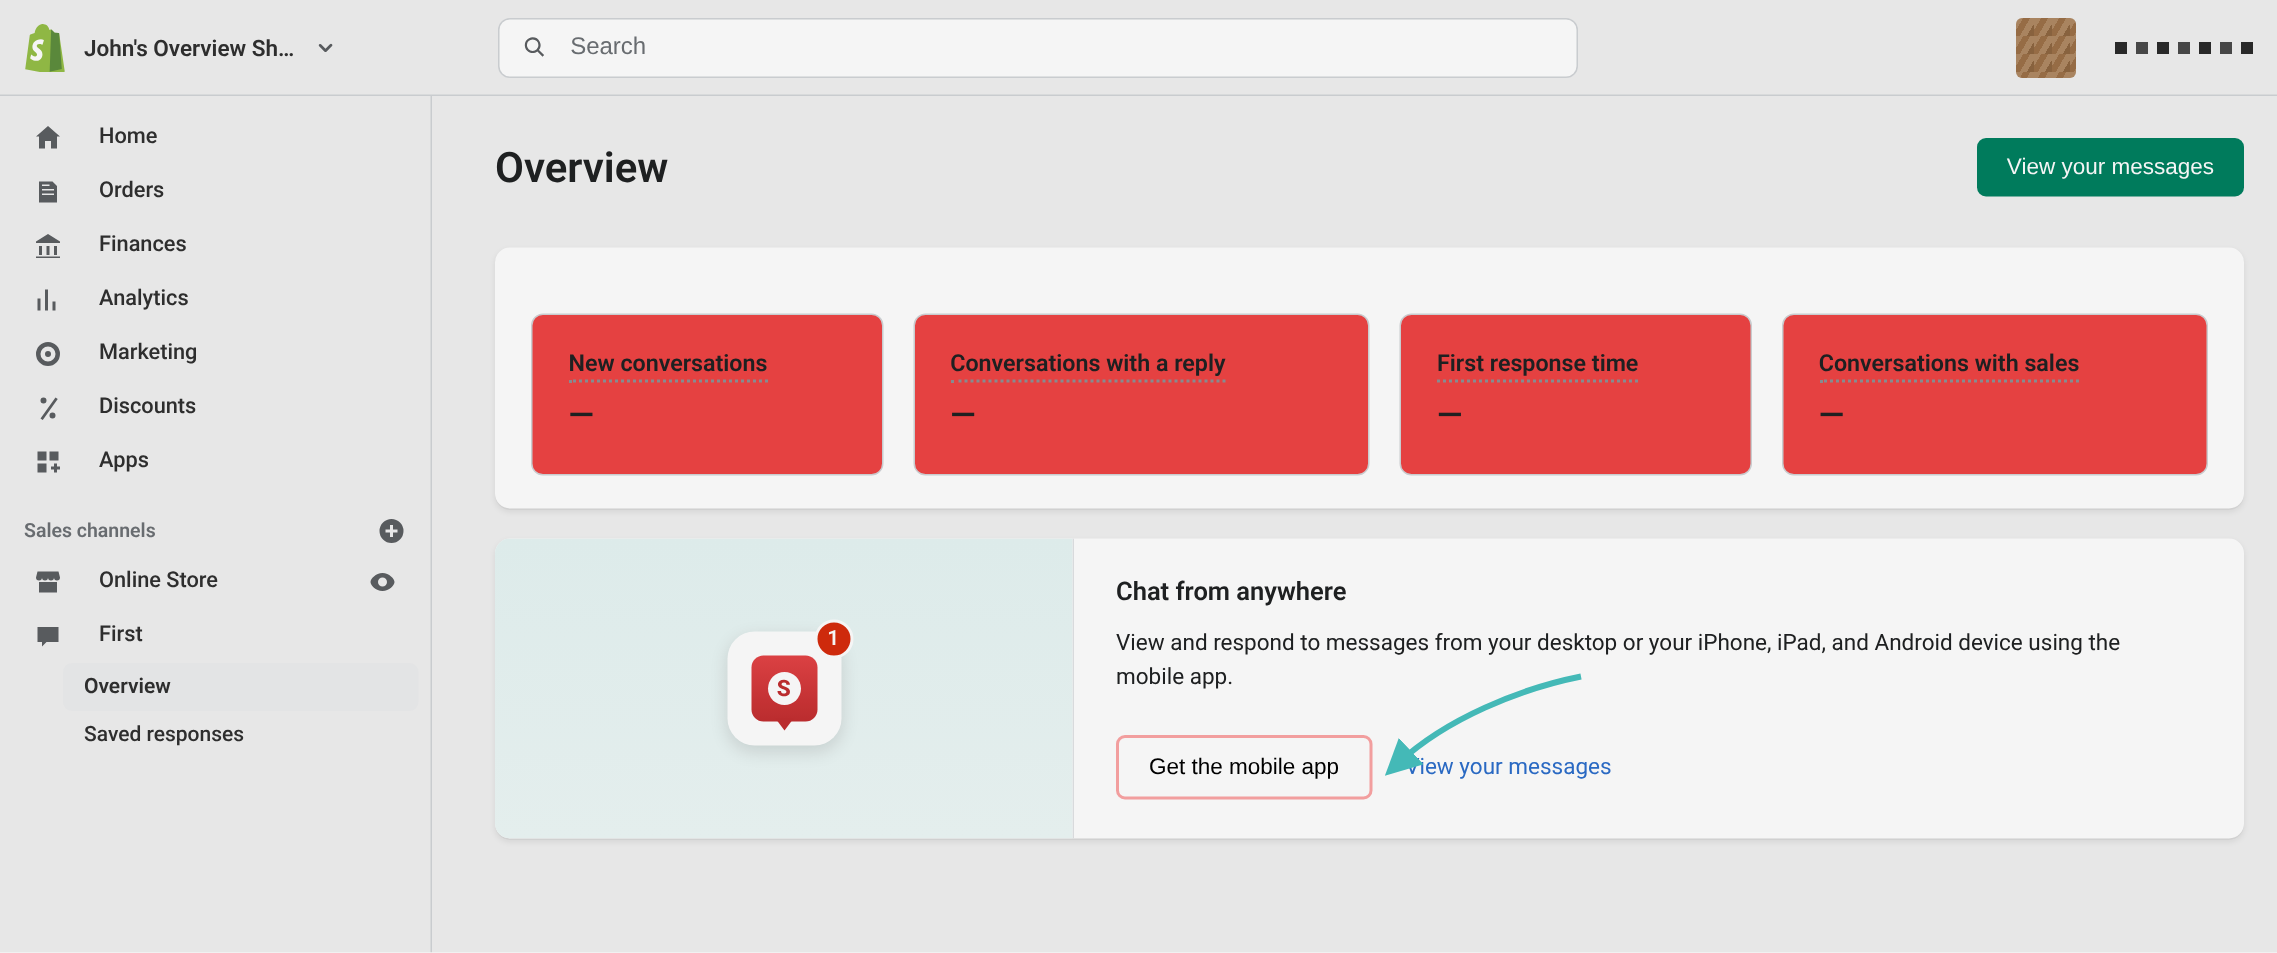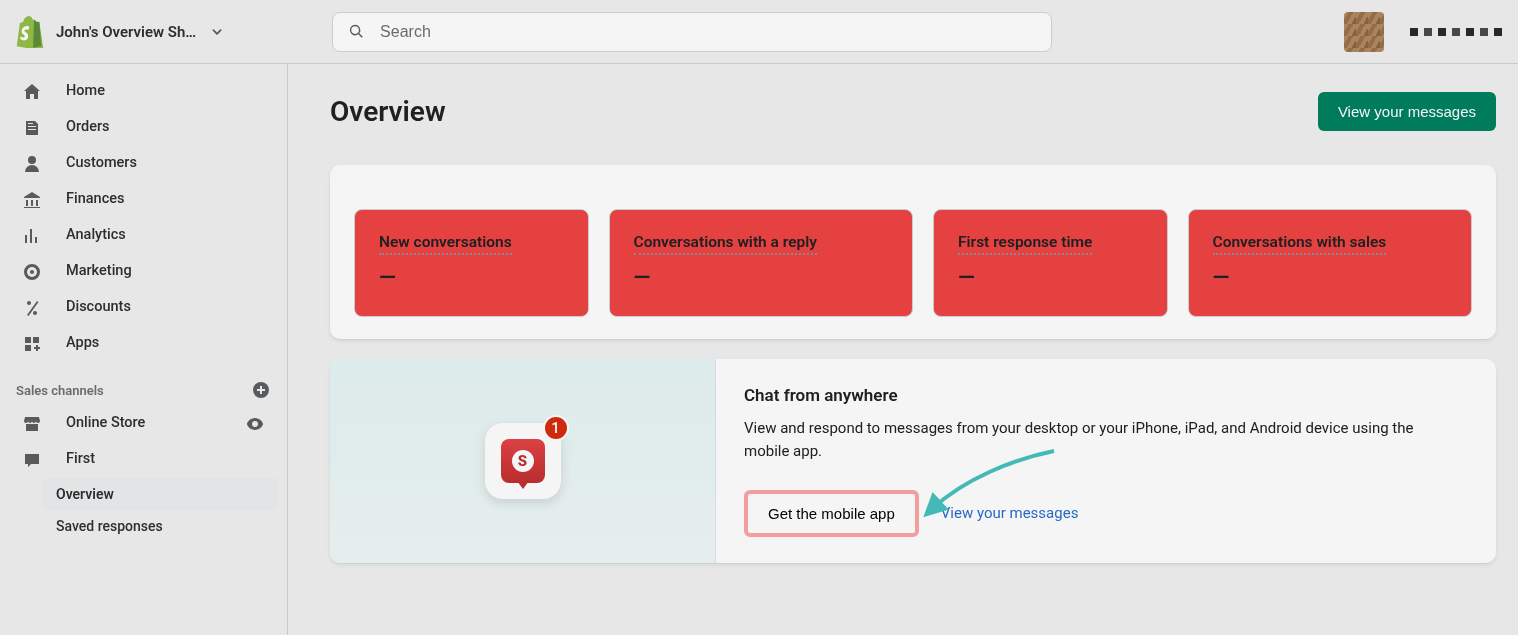--- a/index.html
+++ b/index.html
@@ -181,21 +181,21 @@
     min-width:26px; height:26px; border-radius:13px;
     background:#d72c0d; color:#fff; font-size:14px; font-weight:600;
     display:flex; align-items:center; justify-content:center;
     border:2px solid #fff;
   }
   .promo-body { padding: 26px 28px; flex:1; position:relative; }
   .promo-title { font-size:17px; font-weight:600; }
   .promo-text { font-size:15px; color:#202223; margin-top:12px; line-height:1.55; max-width: 690px;}
   .promo-actions { display:flex; align-items:center; gap:22px; margin-top:26px; }
   .btn-secondary {
-    background:#fff; border:4px solid #fca5a5; border-radius:6px;
+    background:#fff; border:2px solid #fca5a5; border-radius:6px;
     padding: 11px 20px; font-size:15px; font-weight:500; cursor:pointer;
   }
   .link { color: var(--link-blue); font-size:15px; cursor:pointer; }
 
   
   .annotation-arrow {
     position:absolute; pointer-events:none;
     left: 208px; top: 90px; width: 140px; height: 70px;
   }
   .annotation-arrow svg { width:100%; height:100%; overflow:visible; }
@@ -259,28 +259,20 @@
         </span>
       <span>Home</span>
     </div>
     <div class="nav-item">
       <span class="nav-icon">
           <svg viewBox="0 0 20 20" fill="currentColor">
             <path d="M4 3h9l3 3v11H4V3zm2 3h5V5H6v1zm0 3h8V8H6v1zm0 3h8v-1H6v1z"></path>
           </svg>
         </span>
       <span>Orders</span>
-    </div>
-    <div class="nav-item">
-      <span class="nav-icon">
-          <svg viewBox="0 0 20 20" fill="currentColor">
-            <path d="M10 2a4 4 0 110 8 4 4 0 010-8zm-7 16a7 7 0 0114 0H3z"></path>
-          </svg>
-        </span>
-      <span>Customers</span>
     </div>
     <div class="nav-item">
       <span class="nav-icon">
           <svg viewBox="0 0 20 20" fill="currentColor">
             <path d="M2 7l8-5 8 5v1H2V7zm2 3h2v6H4v-6zm5 0h2v6H9v-6zm5 0h2v6h-2v-6zM2 18h16v-1H2v1z"></path>
           </svg>
         </span>
       <span>Finances</span>
     </div>
     <div class="nav-item">

